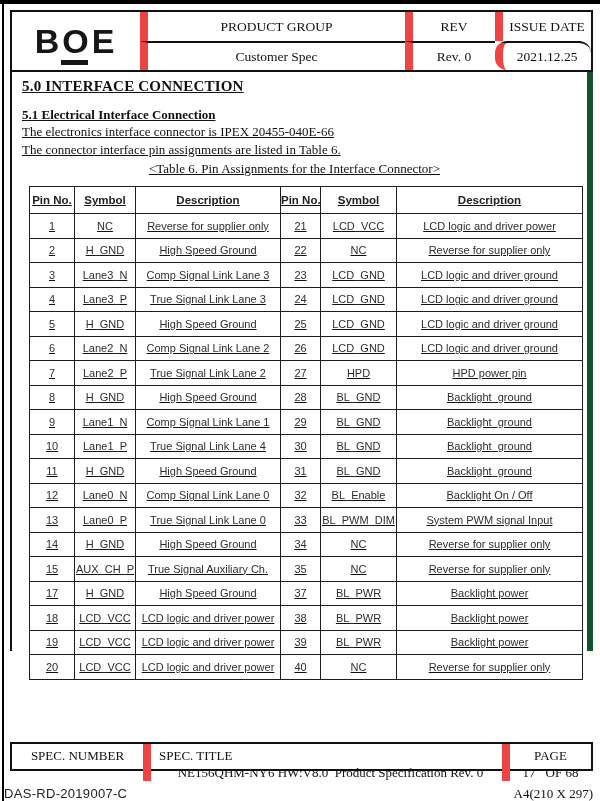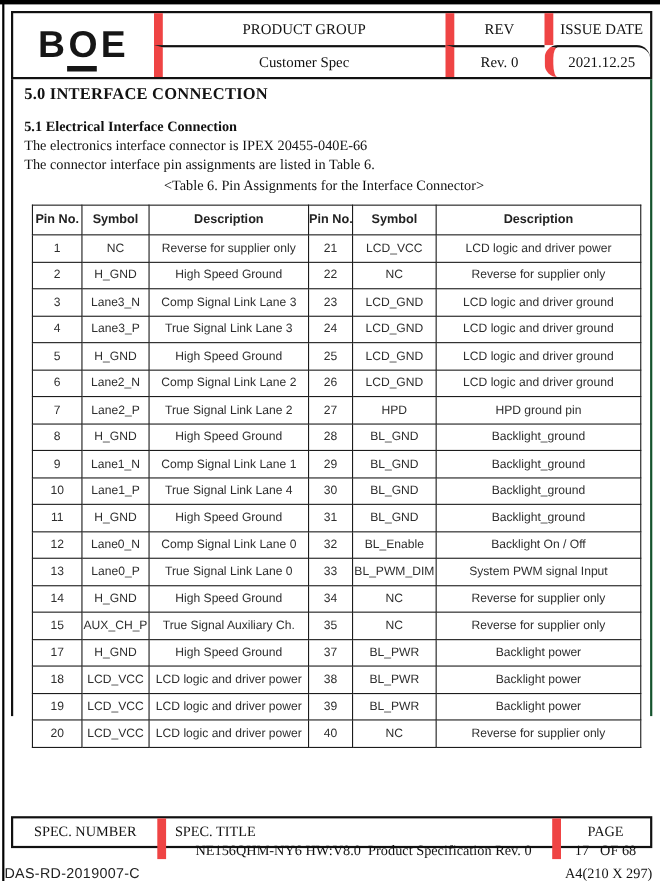--- a/index.html
+++ b/index.html
@@ -35,22 +35,23 @@
     font-weight: 700; font-size: 34px; letter-spacing: 3px;
     line-height: 1; color: #161616;
   }
   .boe-underline {
     position: absolute; left: 26px; bottom: -7px; width: 27px; height: 5px; background: #161616;
   }
 
   
   .content-box {
     position: absolute; left: 10px; top: 72px; width: 583px; height: 579px;
-    border-left: 2px solid #111; border-right: 2px solid #14532d;
+    border-left: 2px solid #111; border-right: 6px solid #14532d;
     padding: 6px 10px 0 10px;
+    text-decoration: underline;
   }
   .sec-title { font-size: 15px; font-weight: 700; letter-spacing: 0.2px; margin-bottom: 12px; }
   .sec-sub   { font-size: 13px; font-weight: 700; }
   .body-line { font-size: 13px; line-height: 17.5px; }
   .tbl-caption { font-size: 13px; text-align: center; width: 553px; margin: 3px 0 0 -4px; }
 
   
   .pin-table {
     border-collapse: collapse; table-layout: fixed;
     width: 553px; margin: 9px 0 0 7px;
@@ -186,21 +187,21 @@
             <td>26</td>
             <td>LCD_GND</td>
             <td>LCD logic and driver ground</td>
           </tr>
           <tr>
             <td>7</td>
             <td>Lane2_P</td>
             <td>True Signal Link Lane 2</td>
             <td>27</td>
             <td>HPD</td>
-            <td>HPD ground pin</td>
+            <td>HPD power pin</td>
           </tr>
           <tr>
             <td>8</td>
             <td>H_GND</td>
             <td>High Speed Ground</td>
             <td>28</td>
             <td>BL_GND</td>
             <td>Backlight_ground</td>
           </tr>
           <tr>

